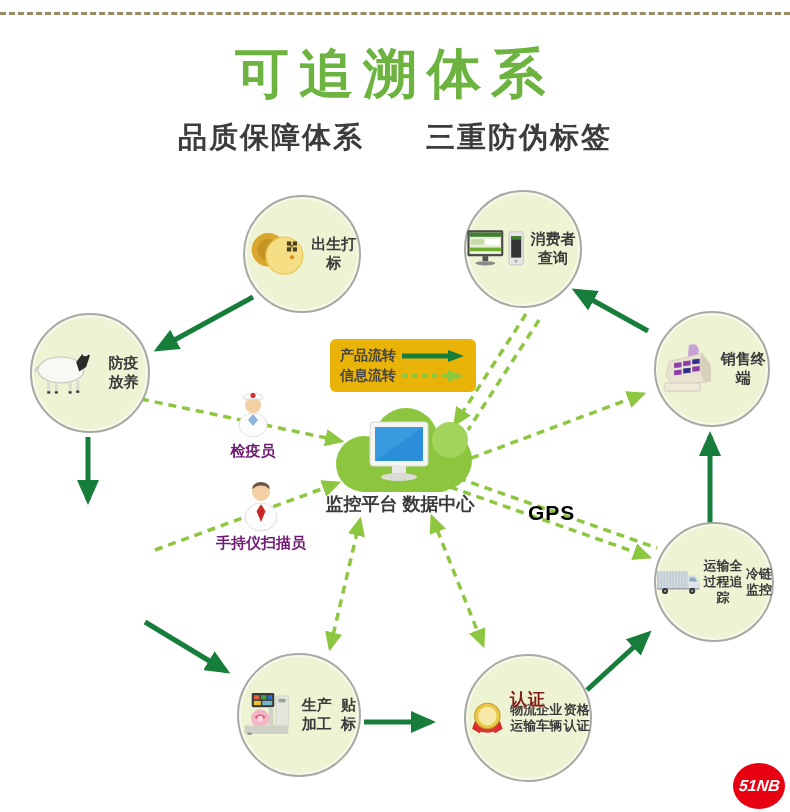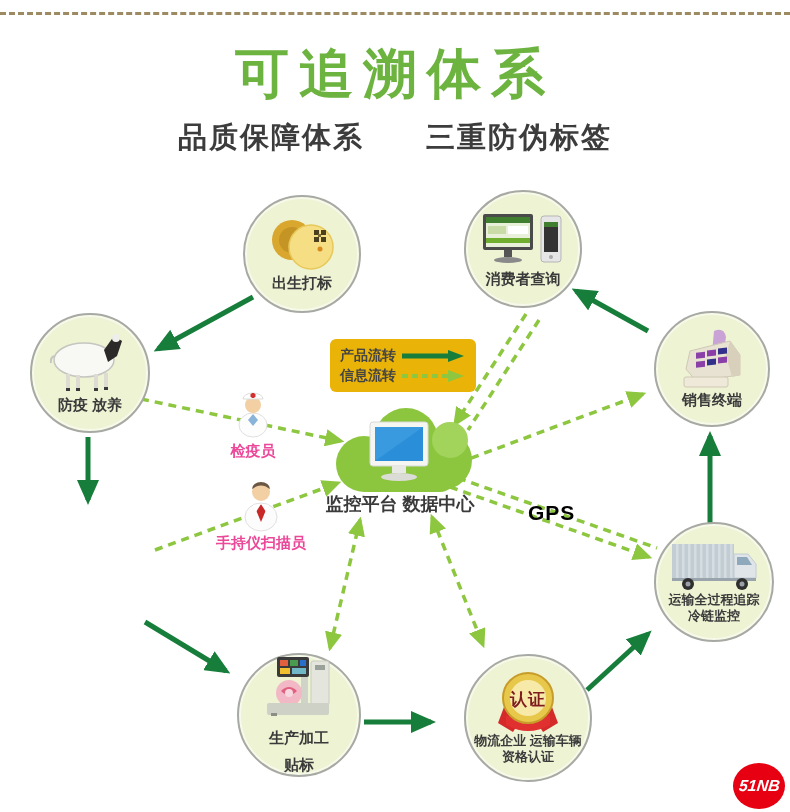--- a/index.html
+++ b/index.html
@@ -8,41 +8,41 @@
   .top-border{position:absolute;left:0;top:12px;width:790px;height:0;
               border-top:3px dashed #9c8a62;}
   .title{position:absolute;left:0;top:38px;width:790px;text-align:center;
          font-family:"Liberation Serif",serif;font-weight:bold;font-size:54px;
          color:#6cb33f;letter-spacing:10px;}
   .subtitle{position:absolute;left:0;top:118px;width:790px;text-align:center;
             font-weight:bold;font-size:29px;color:#3c3c3c;letter-spacing:2px;}
   svg.arrows{position:absolute;left:0;top:0;z-index:1;pointer-events:none;}
   .node{position:absolute;z-index:2;border-radius:50%;background:#eef3d4;
         border:2px solid #a7aaa4;box-shadow:inset 0 0 0 2px #f7f9ea;
-        display:flex;flex-direction:column;align-items:center;justify-content:center;}
+        display:flex;flex-direction:row;align-items:center;justify-content:center;}
   .node-label{font-size:15px;font-weight:bold;color:#3a3a3a;text-align:center;line-height:1.25;}
   .node-label.small{font-size:13px;}
   .n-birth{left:243px;top:195px;width:114px;height:114px;}
   .n-consumer{left:464px;top:190px;width:114px;height:114px;}
   .n-sheep{left:30px;top:313px;width:116px;height:116px;}
   .n-sales{left:654px;top:311px;width:112px;height:112px;}
   .n-purchase{left:34px;top:514px;width:124px;height:124px;}
   .n-truck{left:654px;top:522px;width:116px;height:116px;}
   .n-process{left:237px;top:653px;width:120px;height:120px;justify-content:space-between;}
   .n-cert{left:464px;top:654px;width:124px;height:124px;}
   .badge-cert{position:absolute;top:32px;left:0;width:100%;text-align:center;
               font-size:17px;font-weight:bold;color:#7f1d1d;letter-spacing:1px;
               text-shadow:0 0 2px #f9edb6;z-index:3;}
   .cloud-wrap{position:absolute;left:318px;top:406px;width:164px;height:92px;z-index:2;}
   .cloud-label{position:absolute;left:300px;top:492px;width:200px;text-align:center;
                font-size:18px;font-weight:bold;color:#3a3a3a;z-index:2;}
   .person{position:absolute;z-index:2;}
   .p-quarantine{left:234px;top:390px;}
   .p-scanner{left:240px;top:478px;}
-  .person-label{position:absolute;z-index:2;font-size:15px;font-weight:bold;color:#ec4899;text-align:center;}
+  .person-label{position:absolute;z-index:2;font-size:15px;font-weight:bold;color:#701a75;text-align:center;}
   .pl-quarantine{left:208px;top:442px;width:90px;}
   .pl-scanner{left:196px;top:534px;width:130px;}
   .legend{position:absolute;left:330px;top:339px;width:146px;z-index:2;background:#eab308;
           border-radius:6px;padding:7px 8px 6px 10px;box-sizing:border-box;}
   .legend-row{display:flex;align-items:center;gap:6px;height:20px;}
   .legend-row span{font-size:14px;font-weight:bold;color:#444;white-space:nowrap;}
   .gps{position:absolute;left:528px;top:501px;z-index:2;font-size:21px;font-weight:bold;
        color:#000;letter-spacing:1px;}
   .logo{position:absolute;left:733px;top:763px;width:52px;height:46px;z-index:3;
         background:#e60012;border-radius:50%;display:flex;align-items:center;justify-content:center;}

